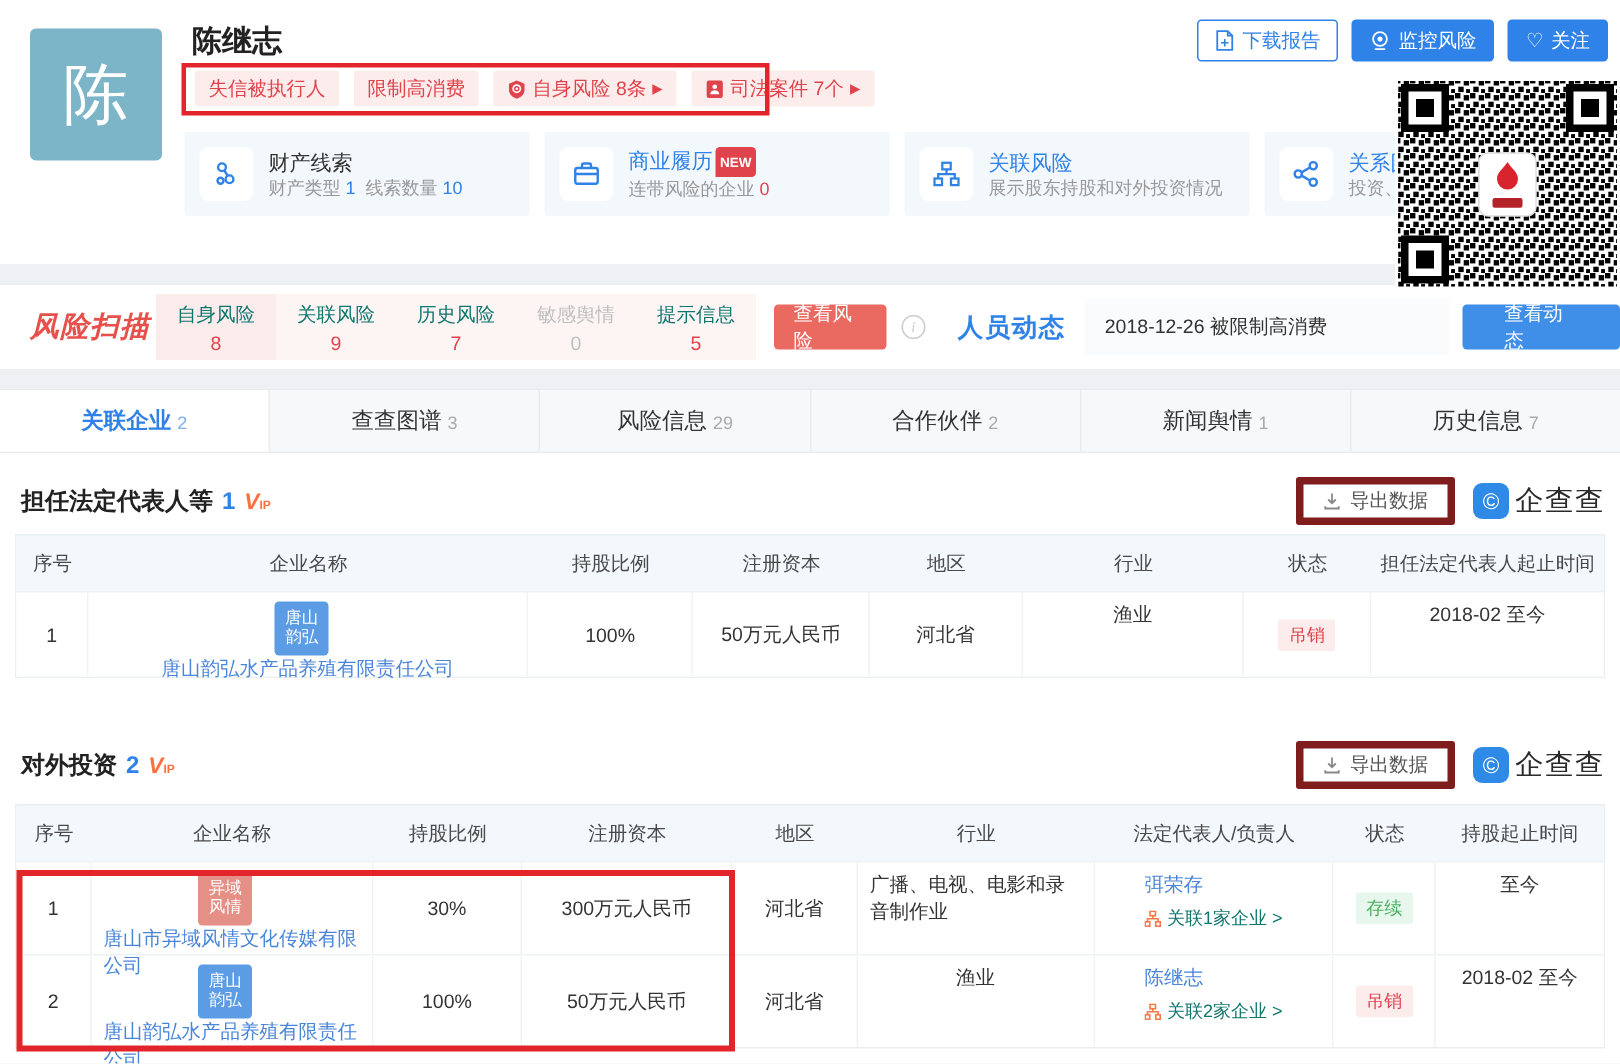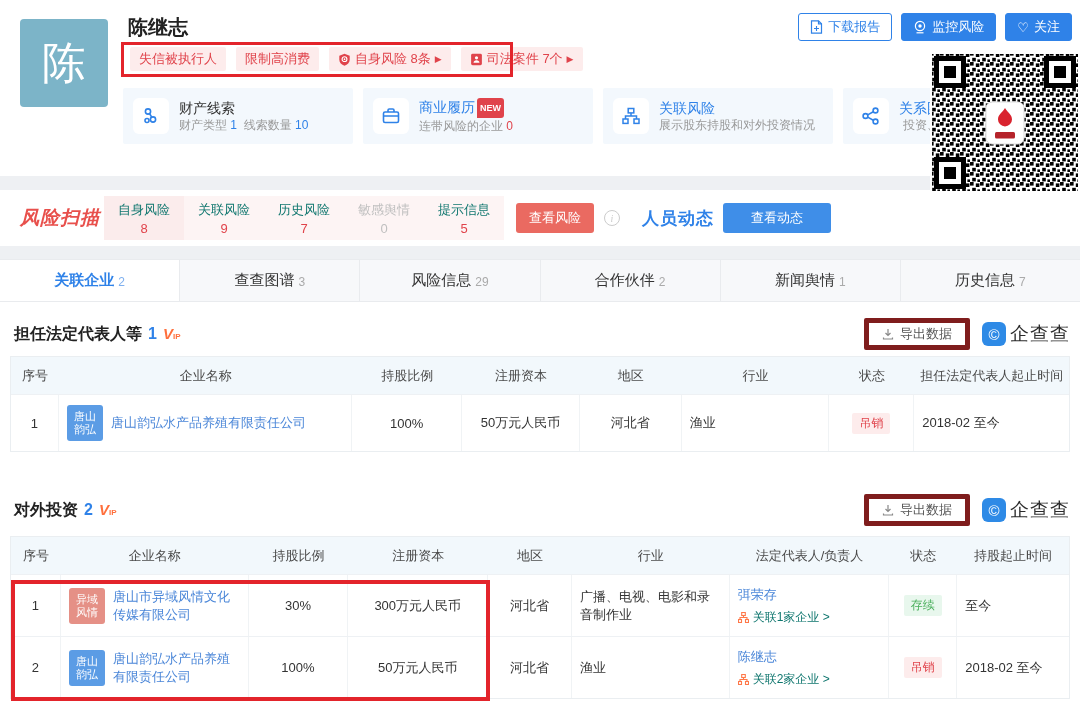--- a/index.html
+++ b/index.html
@@ -15,21 +15,21 @@
   .p-tag .arrow { font-size:9px; }
   .hdr-actions { position:absolute; top:13px; right:8px; display:flex; gap:9px; }
   .btn { height:28px; display:flex; align-items:center; gap:5px; padding:0 11px; border-radius:3px; font-size:13px; cursor:pointer; }
   .btn-outline-blue { background:#fff; border:1px solid #2f82e8; color:#2f82e8; }
   .btn-blue { background:#2f82e8; color:#fff; border:1px solid #2f82e8; }
   .cards-row { position:absolute; left:123px; top:88px; display:flex; gap:10px; }
   .f-card { width:230px; height:56px; background:#f3f8fd; border-radius:2px; display:flex; align-items:center; padding:0 10px; gap:10px; cursor:pointer; }
   .f-card .ic { width:36px; height:36px; background:#fff; border-radius:6px; display:flex; align-items:center; justify-content:center; flex:none; }
   .f-card .tt { font-size:14px; color:#333; line-height:18px; white-space:nowrap; }
   .f-card .tt.blue { color:#2f82e8; }
-  .f-card .sub { font-size:12px; color:#999; line-height:16px; white-space:nowrap;text-align:center; }
+  .f-card .sub { font-size:12px; color:#999; line-height:16px; white-space:nowrap; }
   .num-blue { color:#2f82e8; } .num-red { color:#e0434b; }
   .new-badge { display:inline-block; background:#e0434b; color:#fff; font-size:9px; padding:1px 3px; border-radius:3px 3px 3px 0; vertical-align:top; margin-left:2px; font-weight:bold; }
 
   
   .qr { position:absolute; left:930px; top:52px; width:150px; height:141px; z-index:40; }
 
   
   .risk-bar { position:absolute; top:190px; left:0; width:1080px; height:56px; background:#fff; display:flex; align-items:center; padding-left:20px; }
   .risk-logo { font-size:19px; font-weight:bold; color:#e8504c; letter-spacing:1px; width:84px; flex:none; font-style:italic; }
   .risk-items { display:flex; }
@@ -68,21 +68,21 @@
   .brand .btx { font-size:19px; color:#2b2b2b; letter-spacing:1px; }
 
   
   .tbl { margin:6px 10px 0 10px; border:1px solid #eaeef1; border-top:none; }
   .tbl.second { margin-top:10px; }
   .thead { display:flex; background:#f2f8fc; height:38px; align-items:center; border-top:1px solid #eaeef1; }
   .thead .th { font-size:13px; color:#4a4a4a; text-align:center; }
   .trow { display:flex; border-top:1px solid #eef1f4; align-items:stretch; background:#fff; }
   .td { display:flex; align-items:center; justify-content:center; font-size:13px; color:#333; border-right:1px solid #f0f3f5; padding:6px 8px; text-align:center; }
   .td:last-child { border-right:none; }
-  .td.left { justify-content:flex-start; text-align:left; }
+  .td.left { justify-content:flex-start; text-align:left;flex-direction:column; }
   .t1-r { height:57px; } .t2-r { height:62px; }
   
   .t1c1{width:48px;} .t1c2{width:294px;} .t1c3{width:110px;} .t1c4{width:118px;} .t1c5{width:102px;} .t1c6{width:148px;} .t1c7{width:85px;} .t1c8{width:155px;}
   
   .t2c1{width:50px;} .t2c2{width:188px;} .t2c3{width:100px;} .t2c4{width:140px;} .t2c5{width:84px;} .t2c6{width:158px;} .t2c7{width:160px;} .t2c8{width:68px;} .t2c9{width:112px;}
   .co-logo { width:36px; height:36px; border-radius:3px; color:#fff; font-size:11px; line-height:13px; display:flex; flex-direction:column; align-items:center; justify-content:center; flex:none; margin-right:8px; }
   .logo-blue { background:#5b9ce5; } .logo-salmon { background:#e59086; }
   .co-link { color:#4a86d8; cursor:pointer; line-height:18px; text-align:left; }
   .status-tag { font-size:12px; padding:2px 7px; border-radius:2px; }
   .st-red { color:#e0434b; background:#fdecec; }
@@ -276,20 +276,21 @@
         <span class="vl">0</span>
       </div>
     <div class="risk-item">
         <span class="lb">提示信息</span>
         <span class="vl">5</span>
       </div>
   </div>
   <div class="btn-risk">查看风险</div>
   <div class="info-ic">i</div>
   <div class="pers-logo">人员动态</div>
+  <div class="pers-box">2018-12-26 被限制高消费</div>
   <div class="btn-pers">查看动态</div>
 </div>
 
 <div class="tabs">
   <div class="tab active">
       <span>关联企业</span>
       <span class="cnt">2</span>
     </div>
   <div class="tab">
       <span>查查图谱</span>

